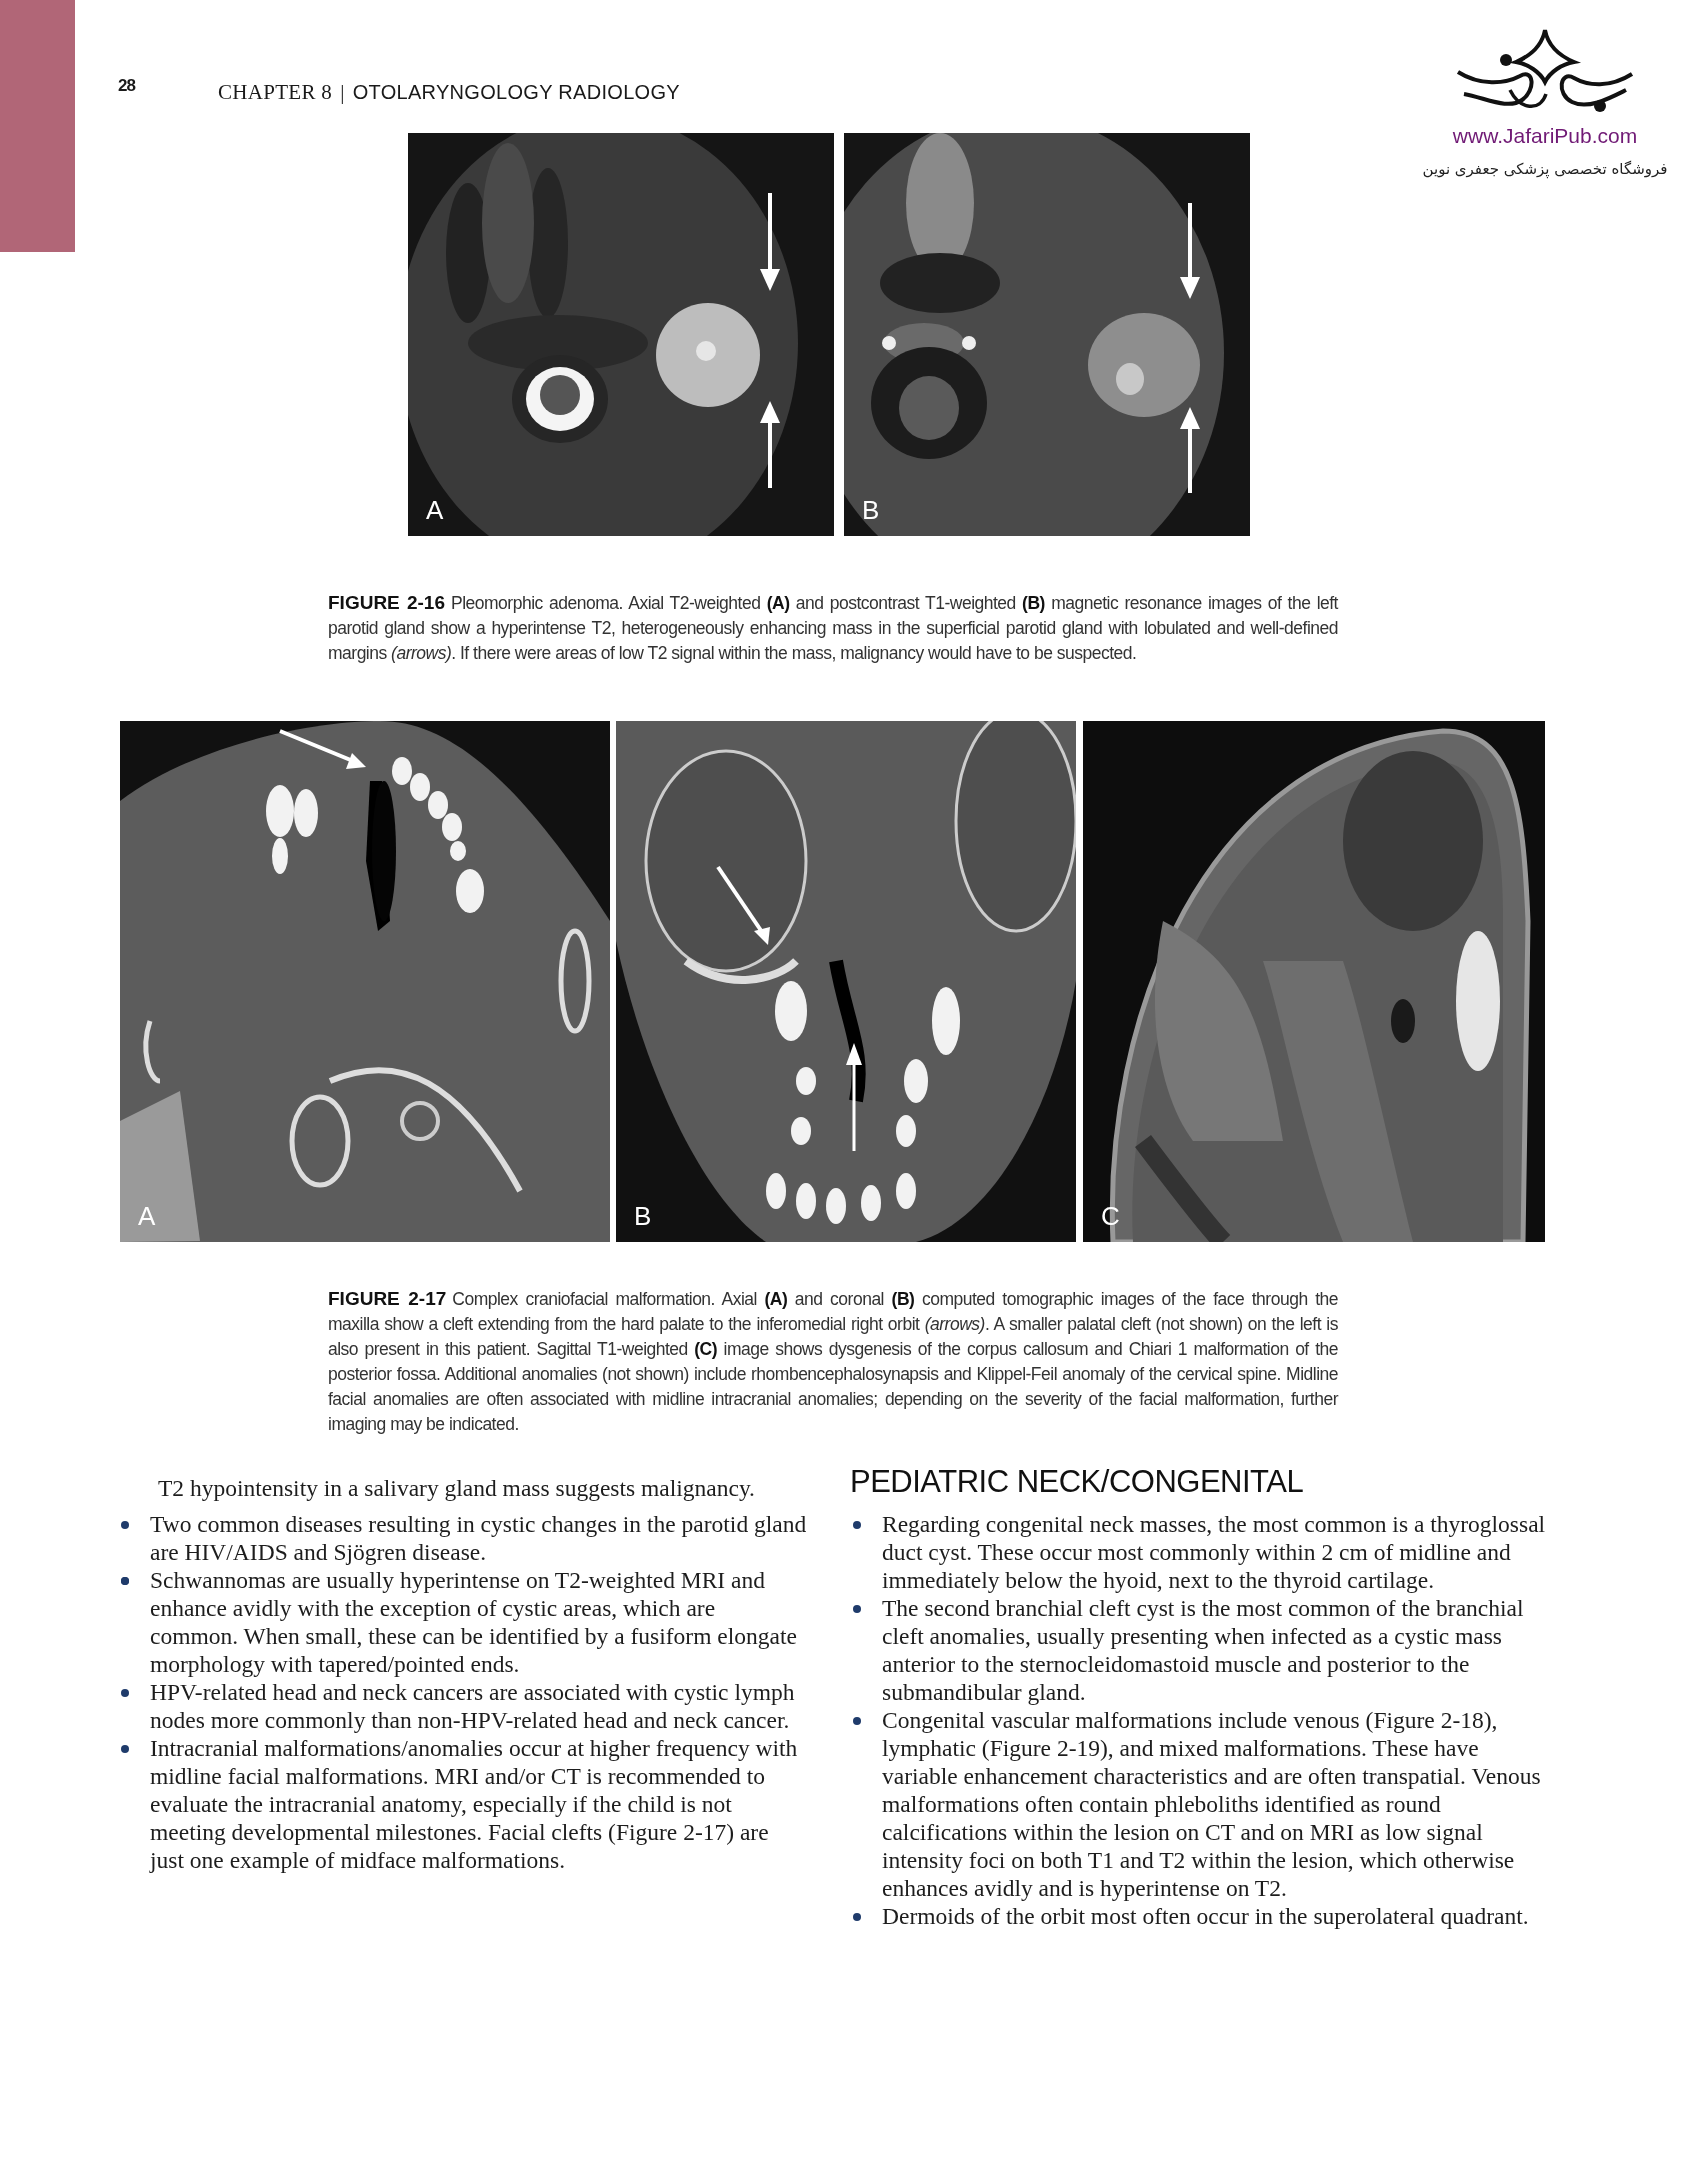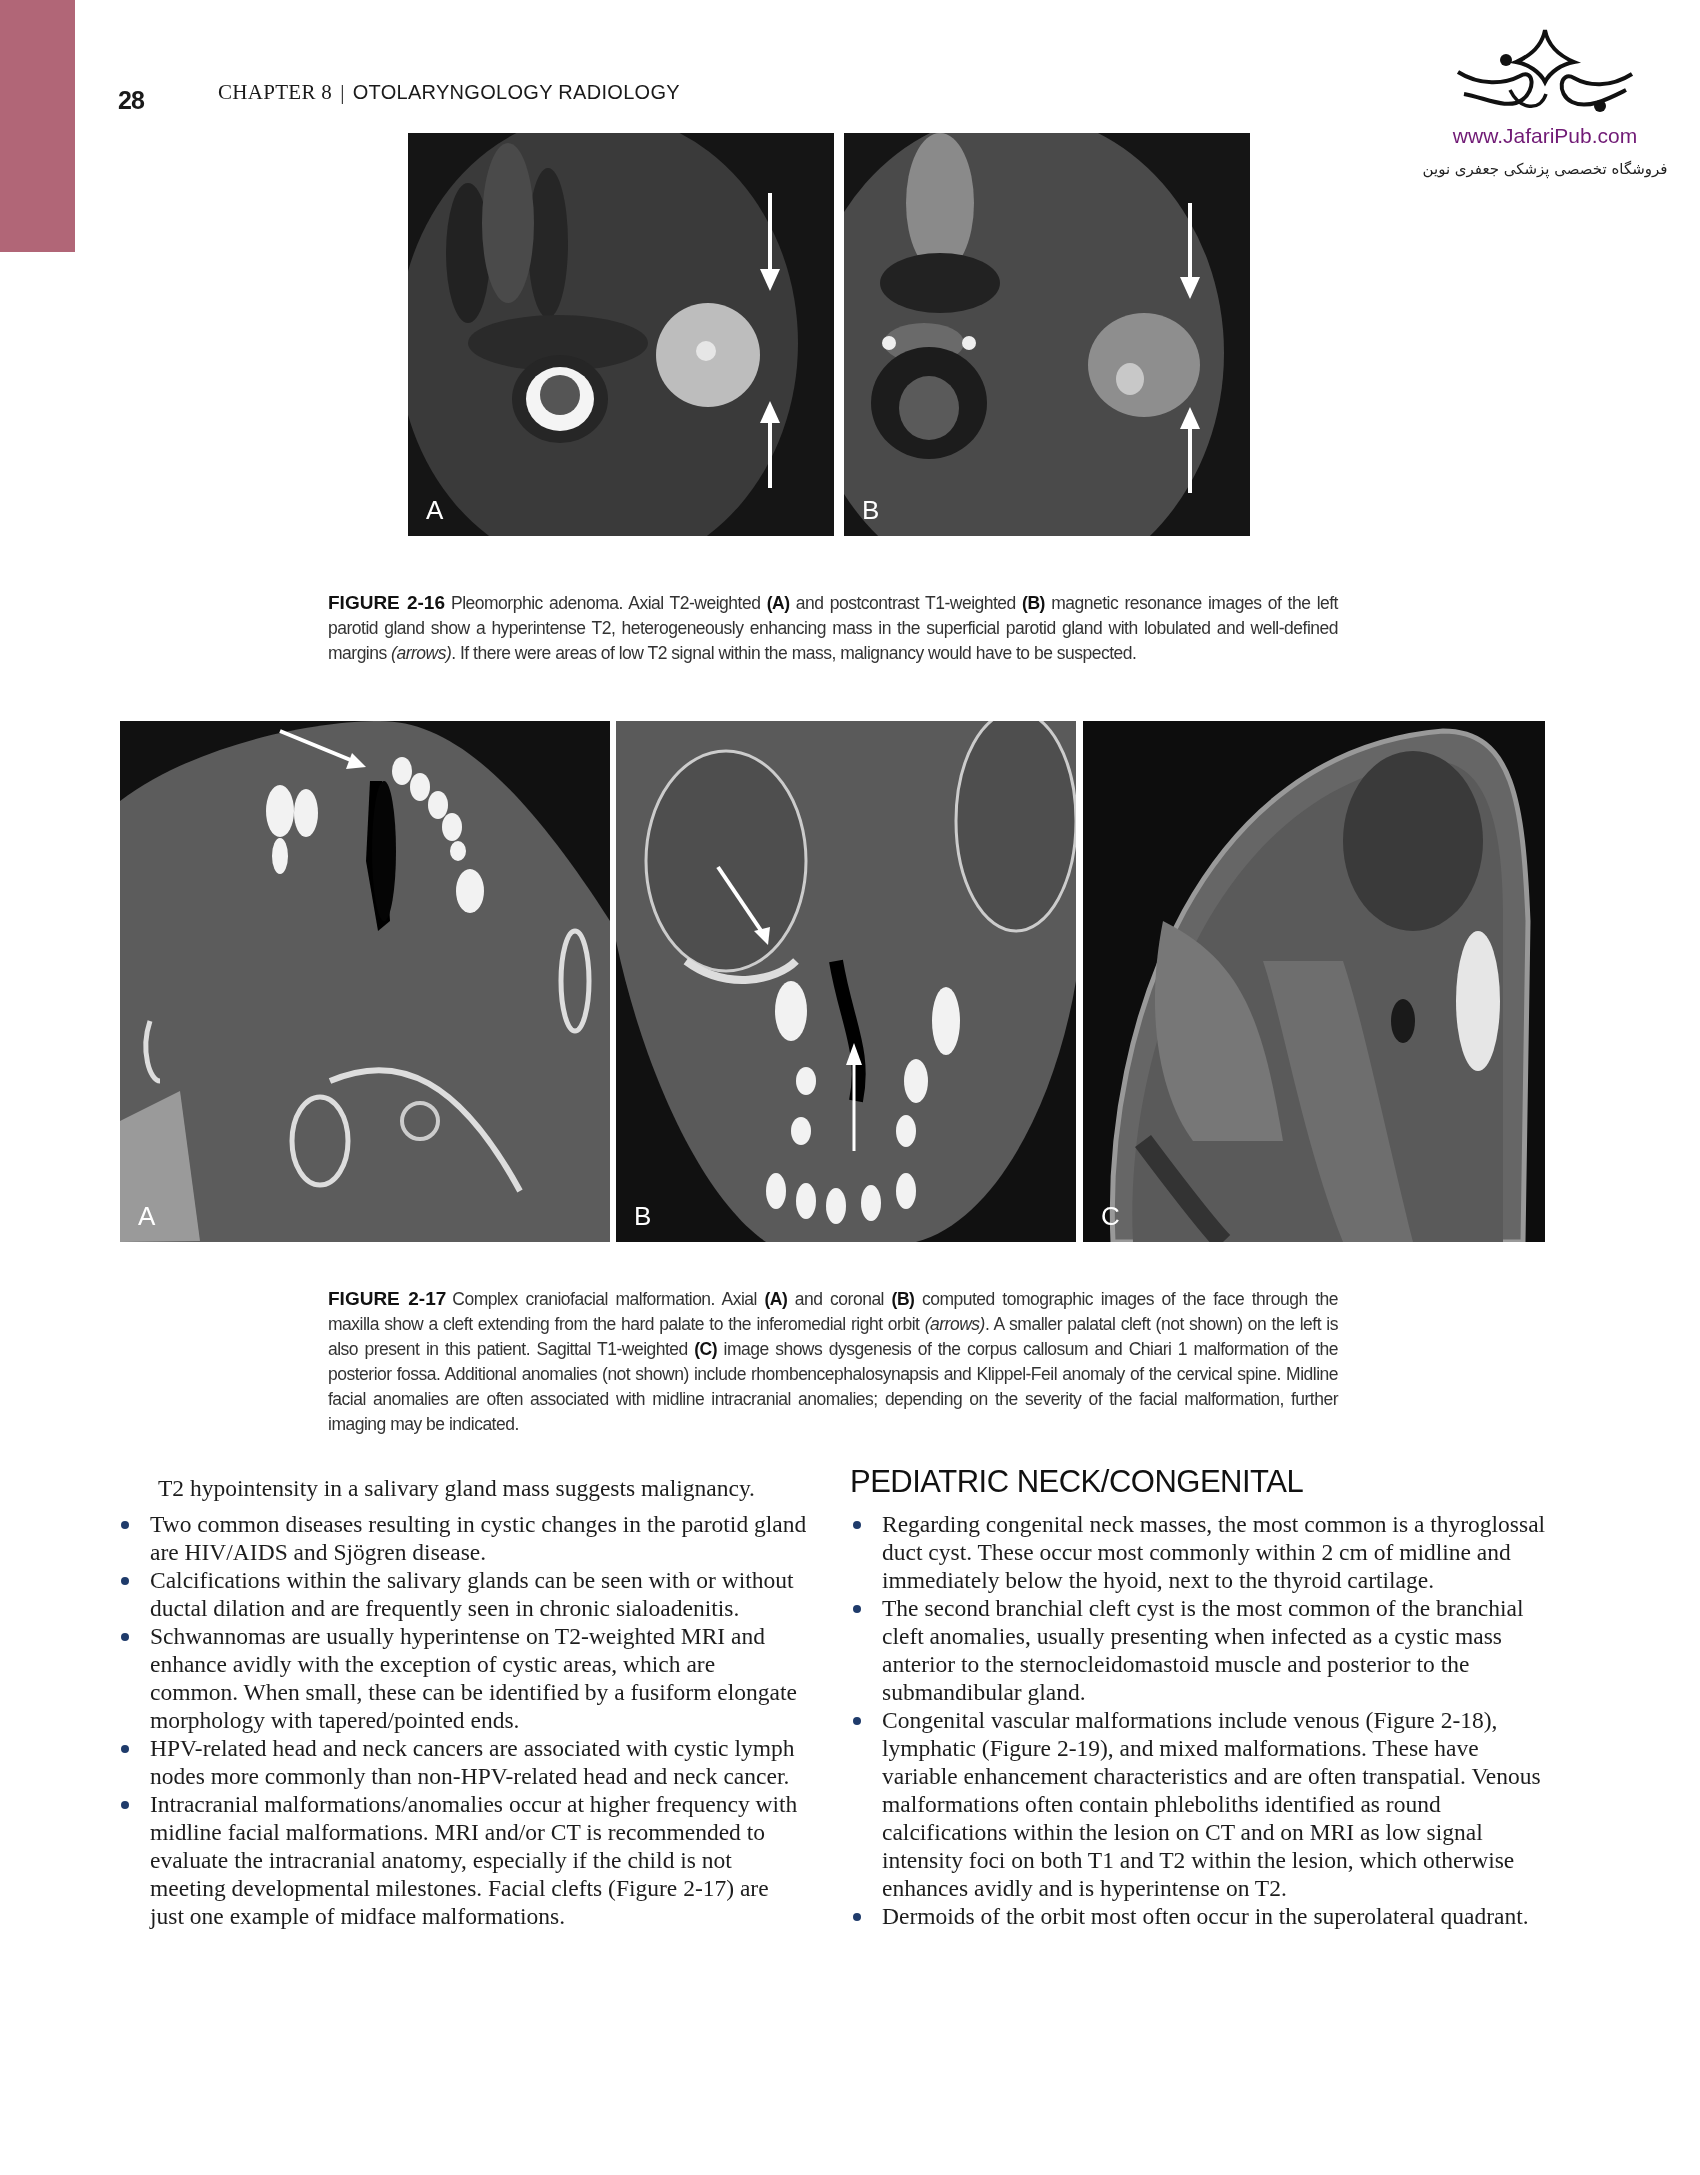--- a/index.html
+++ b/index.html
@@ -1,20 +1,20 @@
 <!DOCTYPE html>
 <html><head>
 <meta charset="utf-8">
 <style>
   html, body { margin: 0; padding: 0; background: #ffffff; }
   body { width: 1700px; height: 2175px; position: relative; overflow: hidden;
          font-family: "Liberation Serif", serif; color: #1a1a1a; }
   .tab { position: absolute; left: 0; top: 0; width: 75px; height: 252px; background: #b16677; }
   .pnum { position: absolute; left: 118px; top: 76px; font-family: "Liberation Sans", sans-serif;
-          font-weight: bold; font-size: 25px; letter-spacing: -1px; margin-top: 10px; }
+          font-weight: bold; font-size: 17px; letter-spacing: -1px; }
   .runhead { position: absolute; left: 218px; top: 80px; font-size: 21px; letter-spacing: 0.3px; }
   .runhead .sep { margin: 0 8px; }
   .runhead .sect { font-family: "Liberation Sans", sans-serif; font-size: 20px; }
 
   .logo { position: absolute; left: 1420px; top: 24px; width: 250px; text-align: center; }
   .logo svg { display: block; margin: 0 auto; }
   .logo .url { font-family: "Liberation Sans", sans-serif; font-size: 21px; color: #701a75; margin-top: 0px; }
   .logo .fa { font-family: "DejaVu Sans", sans-serif; font-size: 15px; color: #222; margin-top: 12px; direction: rtl; }
 
   .img { position: absolute; background: #151515; overflow: hidden; }
@@ -171,21 +171,21 @@
 </div>
 
 <div class="caption" style="left:328px; top:1246px; width:1010px;">
   <span class="fig">FIGURE 2-17</span><span>Complex craniofacial malformation. Axial </span><b>(A)</b><span> and coronal </span><b>(B)</b><span> computed tomographic images of the face through the maxilla show a cleft extending from the hard palate to the inferomedial right orbit </span><i>(arrows)</i><span>. A smaller palatal cleft (not shown) on the left is also present in this patient. Sagittal T1-weighted </span><b>(C)</b><span> image shows dysgenesis of the corpus callosum and Chiari 1 malformation of the posterior fossa. Additional anomalies (not shown) include rhombencephalosynapsis and Klippel-Feil anomaly of the cervical spine. Midline facial anomalies are often associated with midline intracranial anomalies; depending on the severity of the facial malformation, further imaging may be indicated.</span>
 </div>
 
 <div class="col" style="left:118px; top:1466px; width:690px;">
   <p class="cont">T2 hypointensity in a salivary gland mass suggests malignancy.</p>
   <ul>
     <li><span class="dot"></span><span>Two common diseases resulting in cystic changes in the parotid gland are HIV/AIDS and Sjögren disease.</span></li>
-    <li><span class="dot"></span><span>Calcifications within the salivary glands can be seen with or without ductal dilation and are frequently seen in chronic sialoadenitis.</span></li>
+    <li><span class="dot"></span></li>
     <li><span class="dot"></span><span>Schwannomas are usually hyperintense on T2-weighted MRI and enhance avidly with the exception of cystic areas, which are common. When small, these can be identified by a fusiform elongate morphology with tapered/pointed ends.</span></li>
     <li><span class="dot"></span><span>HPV-related head and neck cancers are associated with cystic lymph nodes more commonly than non-HPV-related head and neck cancer.</span></li>
     <li><span class="dot"></span><span>Intracranial malformations/anomalies occur at higher frequency with midline facial malformations. MRI and/or CT is recommended to evaluate the intracranial anatomy, especially if the child is not meeting developmental milestones. Facial clefts (Figure 2-17) are just one example of midface malformations.</span></li>
   </ul>
 </div>
 
 <div class="col" style="left:850px; top:1468px; width:700px;">
   <div class="h2">PEDIATRIC NECK/CONGENITAL</div>
   <ul>
     <li><span class="dot"></span><span>Regarding congenital neck masses, the most common is a thyroglossal duct cyst. These occur most commonly within 2 cm of midline and immediately below the hyoid, next to the thyroid cartilage.</span></li>

